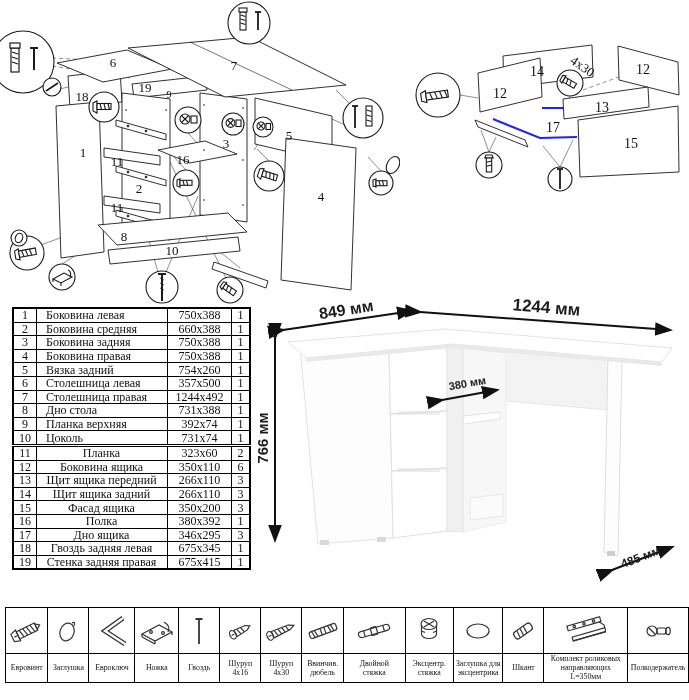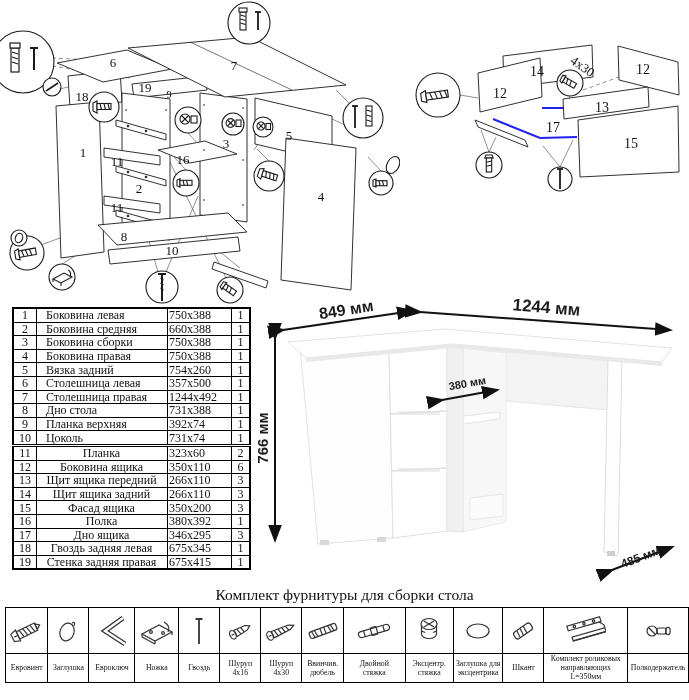--- a/index.html
+++ b/index.html
@@ -7,21 +7,21 @@
         font-family:"Liberation Serif",serif;color:#111;}
   svg text{font-family:"Liberation Serif",serif;fill:#111;}
   .diag{position:absolute;}
   
   #parts-table{position:absolute;left:12px;top:307px;border-collapse:collapse;
     font-size:12px;line-height:12px;table-layout:fixed;border:2px solid #000;}
   #parts-table td{border:1px solid #000;height:12.6px;padding:0 1px;overflow:hidden;white-space:nowrap;}
   #parts-table td.num{width:20px;text-align:center;}
   #parts-table td.nm{width:120px;text-align:left;padding-left:9px;}
   #parts-table tr.blk2 td.nm{text-align:center;padding-left:0;margin-top:20px;}
-  #parts-table td.sz{width:61px;}
+  #parts-table td.sz{width:61px;text-align:center;}
   #parts-table td.qt{width:15px;text-align:center;}
   #parts-table tr.sep td{border-top:3px double #000;}
   
   #hw-title{position:absolute;left:0;top:586px;width:689px;text-align:center;
     font-size:15.5px;line-height:18px;}
   #hw-table{position:absolute;left:5px;top:607px;border-collapse:collapse;table-layout:fixed;
     border:1.5px solid #000;}
   #hw-table td{border:1px solid #000;text-align:center;vertical-align:middle;padding:0;overflow:hidden;}
   #hw-table tr.icons td{height:45px;}
   #hw-table tr.names td{height:24px;font-size:7.8px;line-height:1.18;white-space:pre-line;padding:0 1px;}
@@ -309,21 +309,21 @@
           <td class="qt">1</td>
         </tr>
         <tr>
           <td class="num">2</td>
           <td class="nm">Боковина средняя</td>
           <td class="sz">660x388</td>
           <td class="qt">1</td>
         </tr>
         <tr>
           <td class="num">3</td>
-          <td class="nm">Боковина сборки</td>
+          <td class="nm">Боковина задняя</td>
           <td class="sz">750x388</td>
           <td class="qt">1</td>
         </tr>
         <tr>
           <td class="num">4</td>
           <td class="nm">Боковина правая</td>
           <td class="sz">750x388</td>
           <td class="qt">1</td>
         </tr>
         <tr>
@@ -455,21 +455,20 @@
     </g>
     <g text-anchor="middle" class="dimtxt">
       <text class="dimtxt" font-size="16" transform="rotate(-9 89 17)" x="89" y="17">849 мм</text>
       <text class="dimtxt" font-size="17" transform="rotate(4.5 288 15)" x="288" y="15">1244 мм</text>
       <text class="dimtxt" font-size="15" transform="rotate(-90 10 140)" x="10" y="140">766 мм</text>
       <text class="dimtxt" font-size="11" transform="rotate(-10 210 89)" x="210" y="89">380 мм</text>
       <text class="dimtxt" font-size="12" transform="rotate(-21 384 263)" x="384" y="263">485 мм</text>
     </g>
   </svg>
 
-  <div id="hw-title">Комплект фурнитуры для сборки стола</div>
   <table id="hw-table">
     <colgroup id="hw-cols">
         <col style="width: 43px;">
         <col style="width: 41px;">
         <col style="width: 48px;">
         <col style="width: 45px;">
         <col style="width: 30px;">
         <col style="width: 34px;">
         <col style="width: 33px;">
         <col style="width: 42px;">

